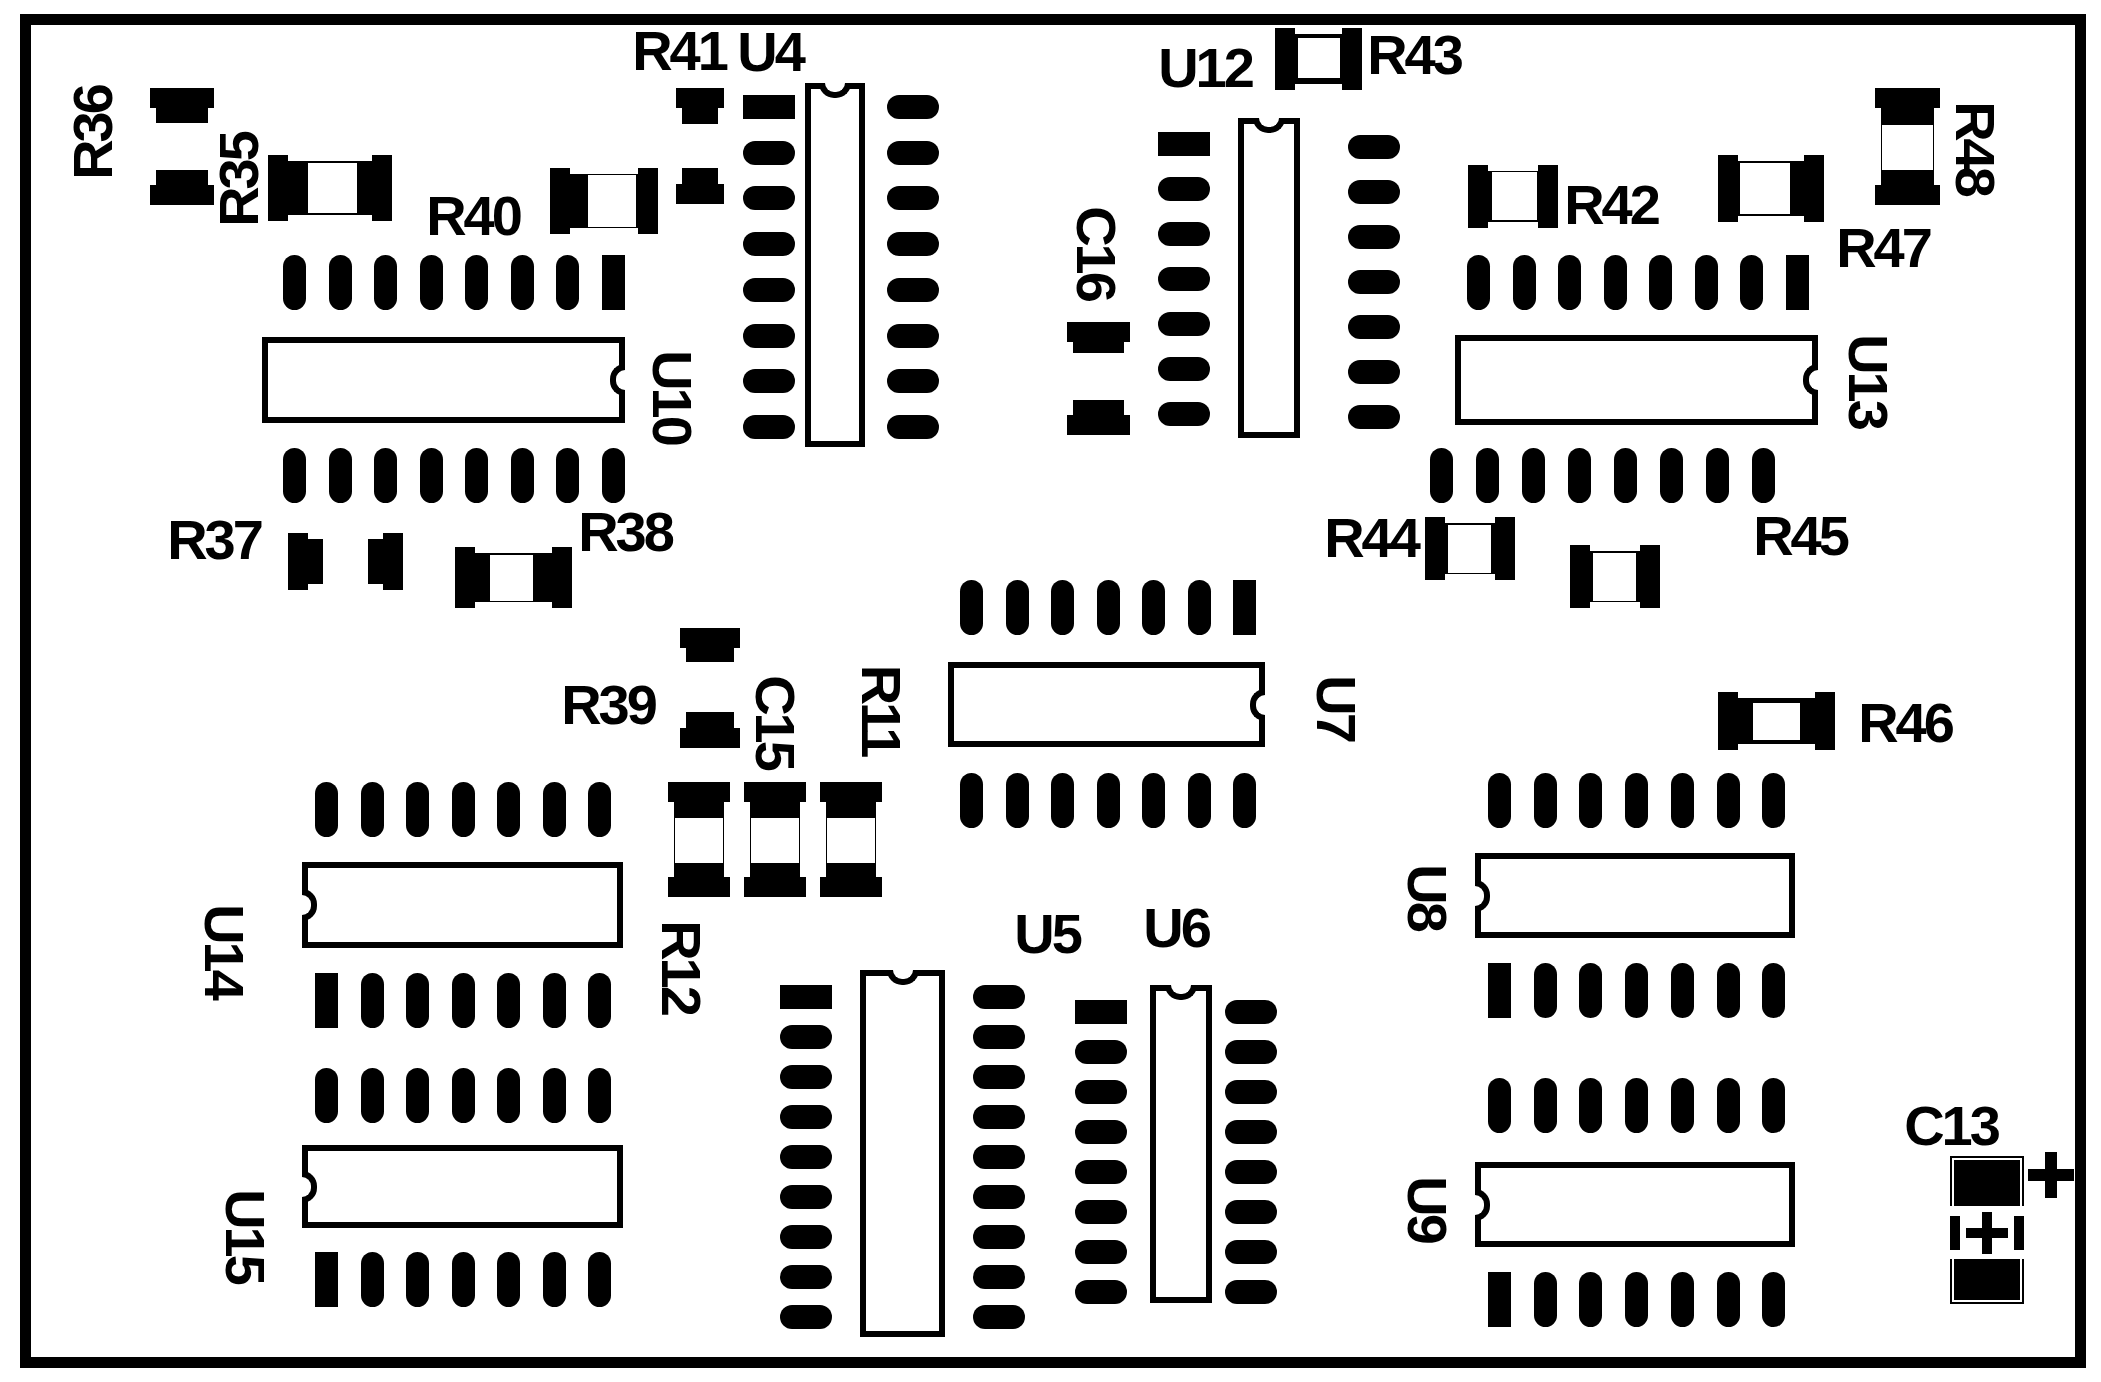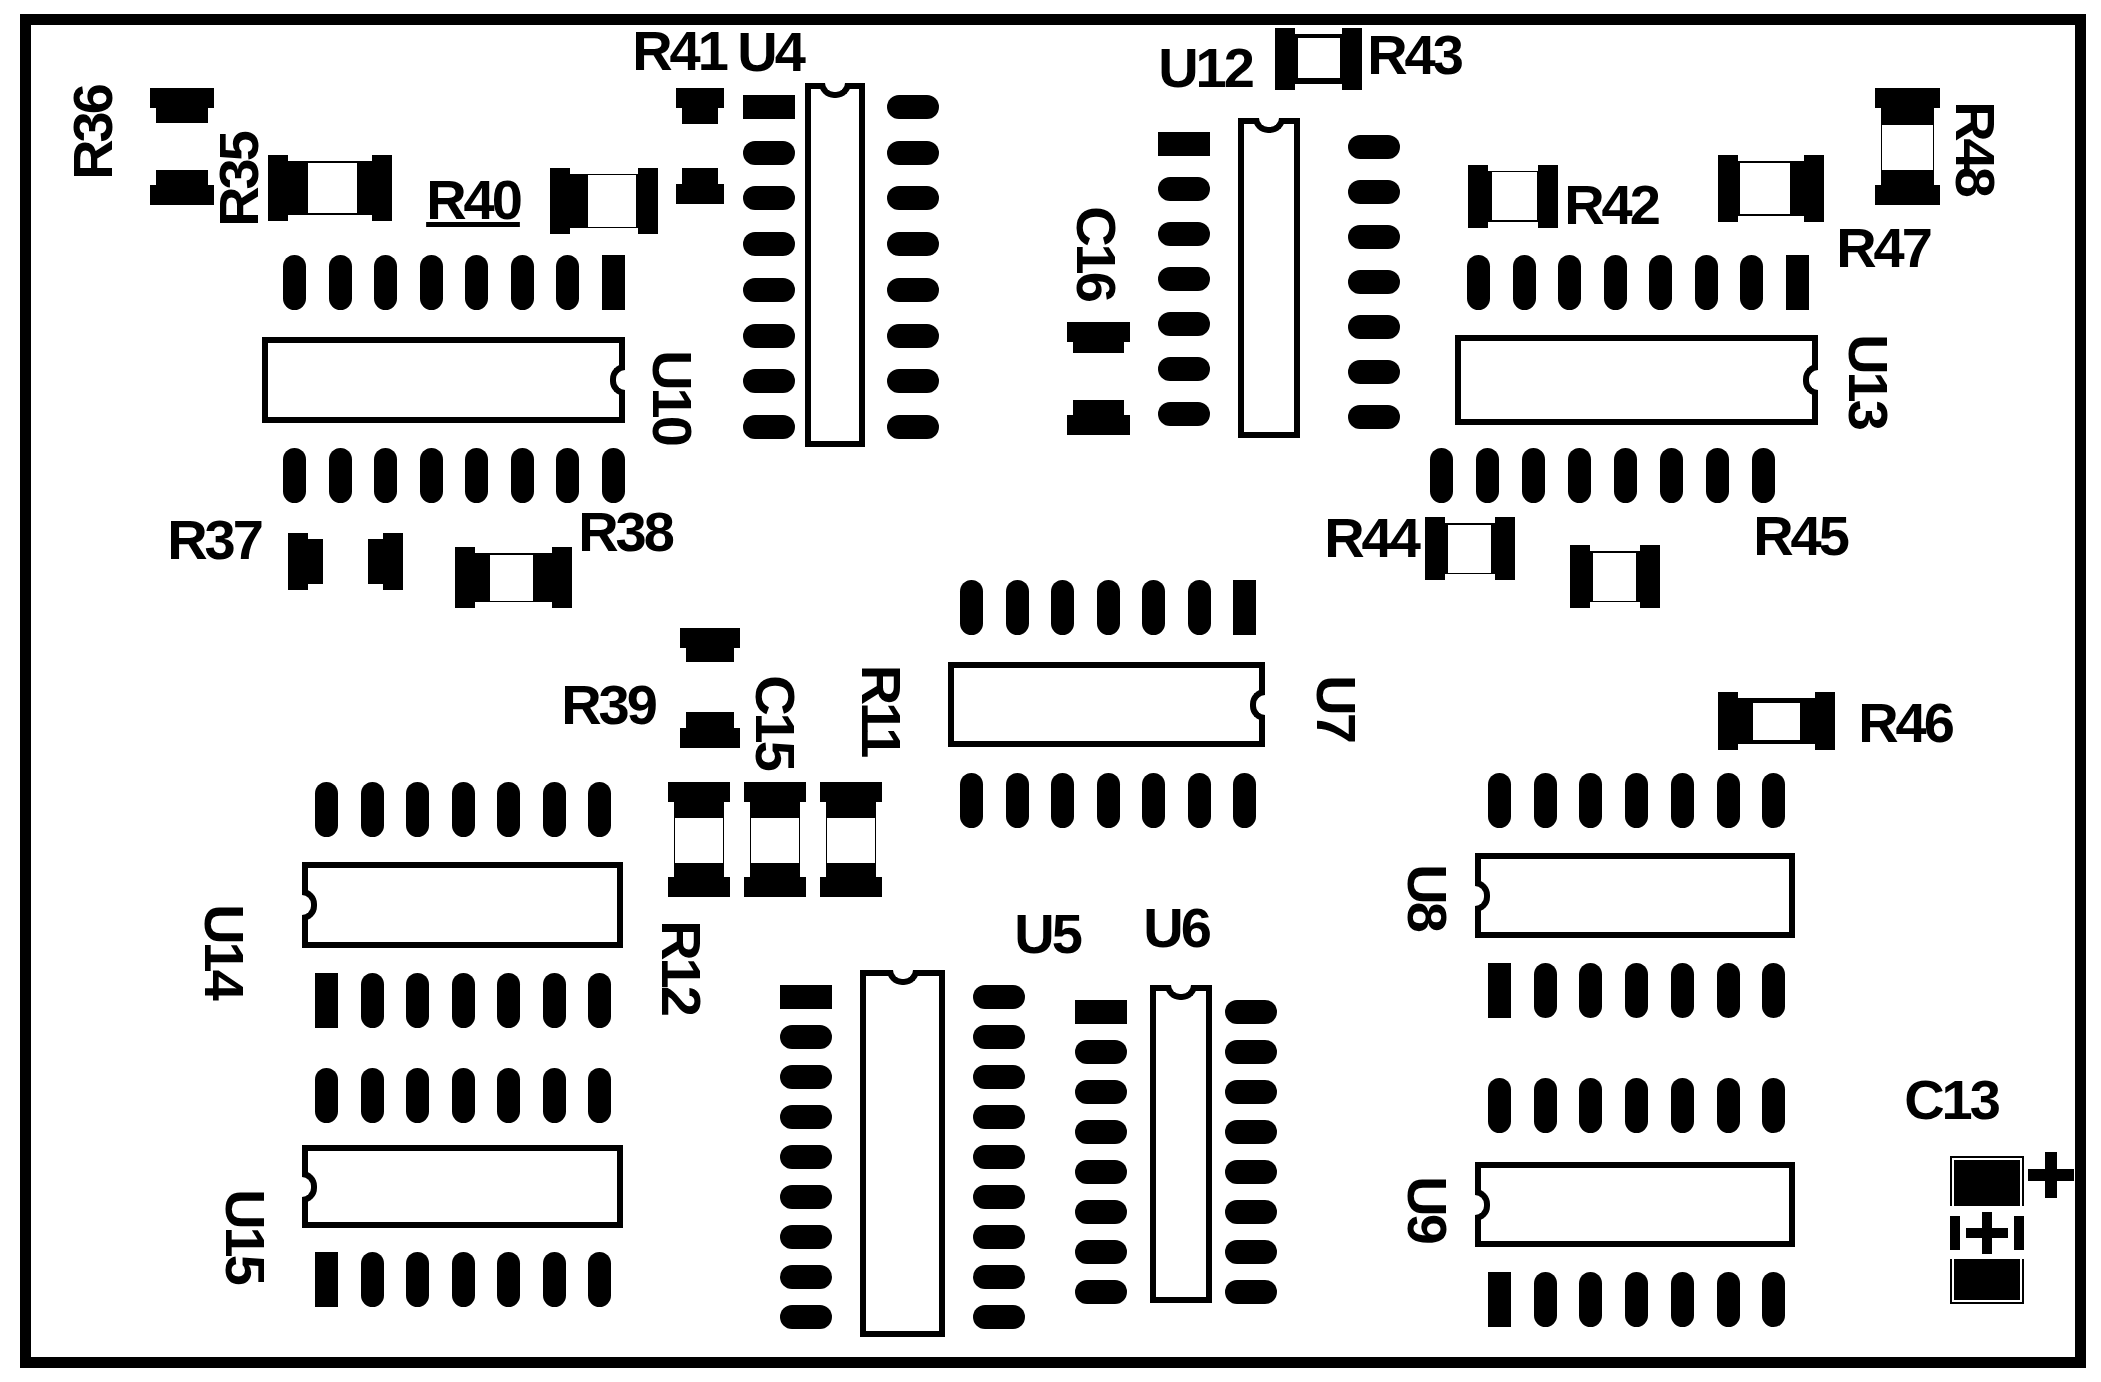--- a/index.html
+++ b/index.html
@@ -344,21 +344,21 @@
       <div class="inset" style="left: 2px; top: 2px; width: 70px; height: 144px;"></div>
       <div class="band" style="left: 0px; top: 59.5px; width: 10px; height: 34px;"></div>
       <div class="band" style="left: 64px; top: 59.5px; width: 10px; height: 34px;"></div>
       <div class="band" style="left: 16px; top: 71.5px; width: 42px; height: 10px;"></div>
       <div class="band" style="left: 32px; top: 55.5px; width: 10px; height: 42px;"></div>
     </div>
     <div class="plusbar" style="left: 2028px; top: 1169px; width: 46px; height: 12px;"></div>
     <div class="plusbar" style="left: 2045px; top: 1152px; width: 12px; height: 46px;"></div>
     <div class="lbl" style="left: 93px; top: 133px; transform: translate(-50%, -50%) rotate(-90deg);">R36</div>
     <div class="lbl" style="left: 239px; top: 180px; transform: translate(-50%, -50%) rotate(-90deg);">R35</div>
-    <div class="lbl" style="left: 473px; top: 200px; transform: translate(-50%, -50%) rotate(0deg); text-decoration: underline;">R40</div>
+    <div class="lbl" style="left: 473px; top: 216px; transform: translate(-50%, -50%) rotate(0deg);">R40</div>
     <div class="lbl" style="left: 679px; top: 51px; transform: translate(-50%, -50%) rotate(0deg);">R41</div>
     <div class="lbl" style="left: 770px; top: 52px; transform: translate(-50%, -50%) rotate(0deg);">U4</div>
     <div class="lbl" style="left: 1205px; top: 68px; transform: translate(-50%, -50%) rotate(0deg);">U12</div>
     <div class="lbl" style="left: 1414px; top: 55px; transform: translate(-50%, -50%) rotate(0deg);">R43</div>
     <div class="lbl" style="left: 1975px; top: 148px; transform: translate(-50%, -50%) rotate(90deg);">R48</div>
     <div class="lbl" style="left: 1611px; top: 205px; transform: translate(-50%, -50%) rotate(0deg);">R42</div>
     <div class="lbl" style="left: 1883px; top: 248px; transform: translate(-50%, -50%) rotate(0deg);">R47</div>
     <div class="lbl" style="left: 1096px; top: 253px; transform: translate(-50%, -50%) rotate(90deg);">C16</div>
     <div class="lbl" style="left: 672px; top: 397px; transform: translate(-50%, -50%) rotate(90deg);">U10</div>
     <div class="lbl" style="left: 1868px; top: 381px; transform: translate(-50%, -50%) rotate(90deg);">U13</div>
@@ -371,14 +371,14 @@
     <div class="lbl" style="left: 881px; top: 710px; transform: translate(-50%, -50%) rotate(90deg);">R11</div>
     <div class="lbl" style="left: 1336px; top: 708px; transform: translate(-50%, -50%) rotate(90deg);">U7</div>
     <div class="lbl" style="left: 1905px; top: 723px; transform: translate(-50%, -50%) rotate(0deg);">R46</div>
     <div class="lbl" style="left: 224px; top: 951px; transform: translate(-50%, -50%) rotate(90deg);">U14</div>
     <div class="lbl" style="left: 681px; top: 967px; transform: translate(-50%, -50%) rotate(90deg);">R12</div>
     <div class="lbl" style="left: 1041px; top: 934px; transform: translate(-50%, -50%) rotate(0deg); margin-left: 6px;">U5</div>
     <div class="lbl" style="left: 1176px; top: 928px; transform: translate(-50%, -50%) rotate(0deg);">U6</div>
     <div class="lbl" style="left: 1427px; top: 897px; transform: translate(-50%, -50%) rotate(90deg);">U8</div>
     <div class="lbl" style="left: 1427px; top: 1209px; transform: translate(-50%, -50%) rotate(90deg);">U9</div>
     <div class="lbl" style="left: 245px; top: 1236px; transform: translate(-50%, -50%) rotate(90deg);">U15</div>
-    <div class="lbl" style="left: 1951px; top: 1100px; transform: translate(-50%, -50%) rotate(0deg);">C13</div>
+    <div class="lbl" style="left: 1951px; top: 1126px; transform: translate(-50%, -50%) rotate(0deg);">C13</div>
   </div>
 
 </body></html>

